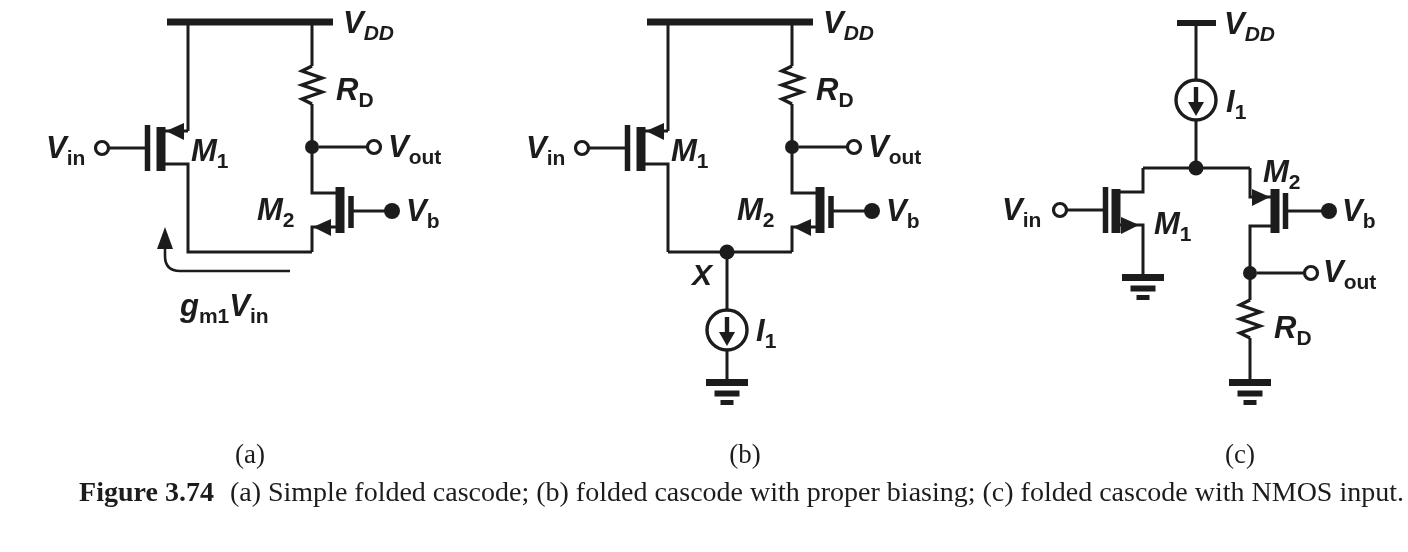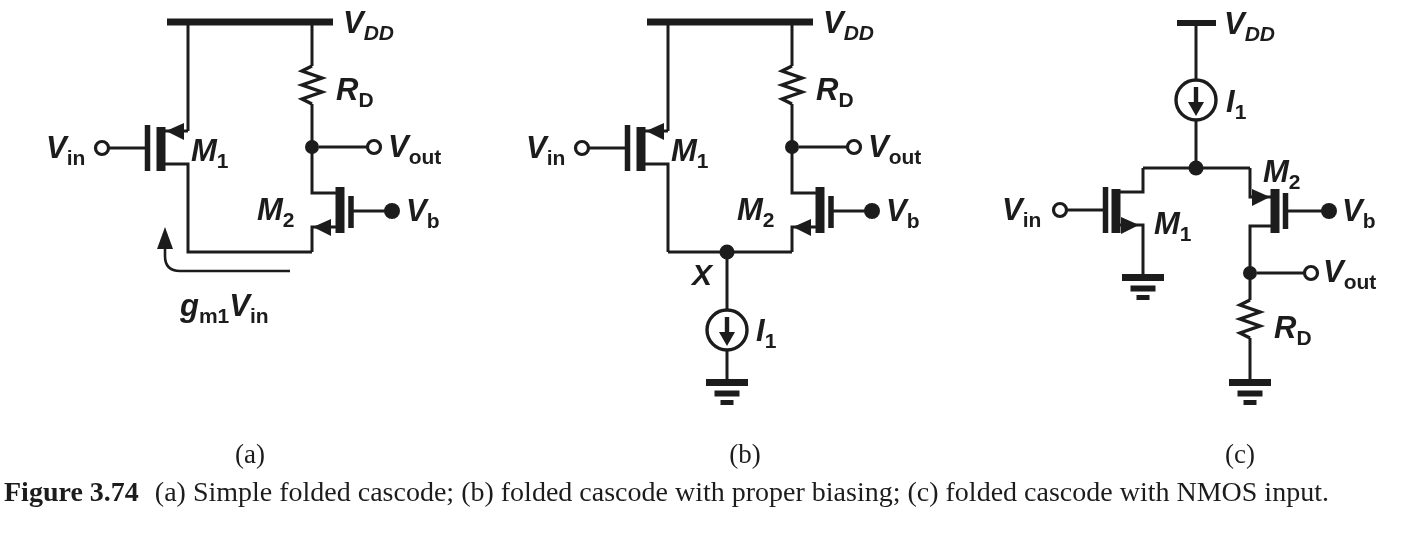--- a/index.html
+++ b/index.html
@@ -17,21 +17,21 @@
   .cs-circle{fill:#fff;stroke:var(--ink);stroke-width:3.4;}
   .cs-shaft{stroke:var(--ink);stroke-width:4.4;}
   .fill{fill:var(--ink);stroke:none;}
   .open-term{fill:#fff;stroke:var(--ink);stroke-width:3.2;}
   text{font-family:"Liberation Sans",sans-serif;font-weight:bold;font-style:italic;fill:var(--ink);}
   .t-base{font-size:31px;}
   .t-sub{font-size:21px;font-style:normal;}
   .t-subi{font-style:italic;}
   .t-x{font-size:30px;}
   .sublabel{font-family:"Liberation Serif",serif;font-weight:normal;font-style:normal;font-size:27px;text-anchor:middle;}
-  .caption{font-family:"Liberation Serif",serif;font-size:28px;color:var(--ink);padding:2px 4px 0 4px;line-height:1.32;width:1400px;}
+  .caption{font-family:"Liberation Serif",serif;font-size:28px;color:var(--ink);padding:2px 4px 0 4px;line-height:1.32;width:1400px;text-align:right;}
   .caption .fig-label{font-weight:bold;margin-right:16px;}
 </style>
 </head>
 <body>
 
 <div class="fig">
 <svg width="1408" height="472" viewBox="0 0 1408 472">
 
   <g>
     <line class="rail" x1="167" y1="22" x2="333" y2="22"></line>

